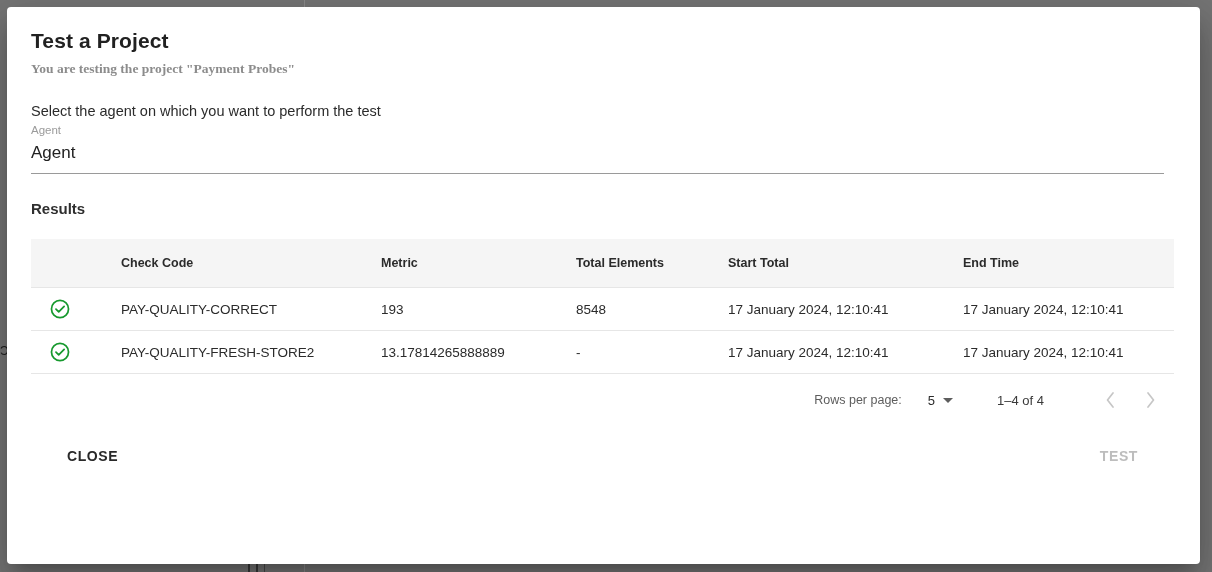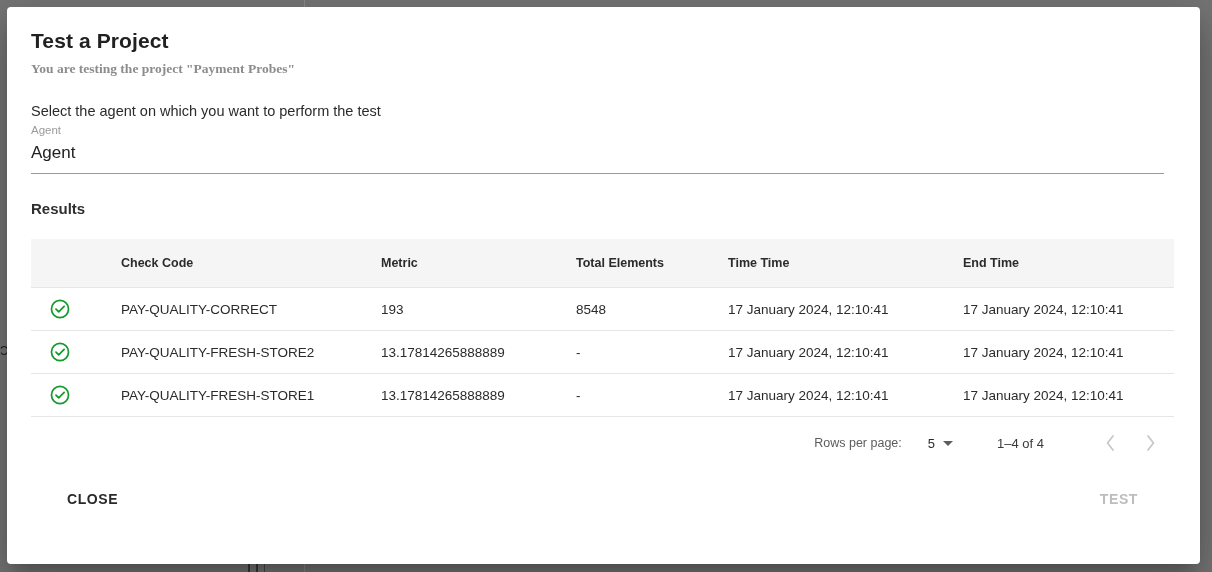--- a/index.html
+++ b/index.html
@@ -222,21 +222,21 @@
 
     <h2 class="results-heading">Results</h2>
 
     <table class="results-table">
       <thead>
         <tr>
           <th class="col-status"></th>
           <th class="col-check">Check Code</th>
           <th class="col-metric">Metric</th>
           <th class="col-total">Total Elements</th>
-          <th class="col-start">Time Time</th>
+          <th class="col-start">Start Total</th>
           <th class="col-end">End Time</th>
         </tr>
       </thead>
       <tbody id="results-body">
           <tr>
             <td class="cell-status">
               <svg class="status-icon" viewBox="0 0 24 24">
                 <circle cx="12" cy="12" r="9.3" fill="none" stroke="#17992e" stroke-width="1.9"></circle>
                 <polyline points="7.6,12.2 10.6,15.2 16.5,9.1" fill="none" stroke="#17992e" stroke-width="1.9" stroke-linecap="round" stroke-linejoin="round"></polyline>
               </svg>
@@ -248,33 +248,20 @@
             <td>17 January 2024, 12:10:41</td>
           </tr>
           <tr>
             <td class="cell-status">
               <svg class="status-icon" viewBox="0 0 24 24">
                 <circle cx="12" cy="12" r="9.3" fill="none" stroke="#17992e" stroke-width="1.9"></circle>
                 <polyline points="7.6,12.2 10.6,15.2 16.5,9.1" fill="none" stroke="#17992e" stroke-width="1.9" stroke-linecap="round" stroke-linejoin="round"></polyline>
               </svg>
             </td>
             <td>PAY-QUALITY-FRESH-STORE2</td>
-            <td>13.17814265888889</td>
-            <td>-</td>
-            <td>17 January 2024, 12:10:41</td>
-            <td>17 January 2024, 12:10:41</td>
-          </tr>
-          <tr>
-            <td class="cell-status">
-              <svg class="status-icon" viewBox="0 0 24 24">
-                <circle cx="12" cy="12" r="9.3" fill="none" stroke="#17992e" stroke-width="1.9"></circle>
-                <polyline points="7.6,12.2 10.6,15.2 16.5,9.1" fill="none" stroke="#17992e" stroke-width="1.9" stroke-linecap="round" stroke-linejoin="round"></polyline>
-              </svg>
-            </td>
-            <td>PAY-QUALITY-FRESH-STORE1</td>
             <td>13.17814265888889</td>
             <td>-</td>
             <td>17 January 2024, 12:10:41</td>
             <td>17 January 2024, 12:10:41</td>
           </tr>
         </tbody>
     </table>
 
     <div class="paginator">
       <span class="rows-label">Rows per page:</span>

